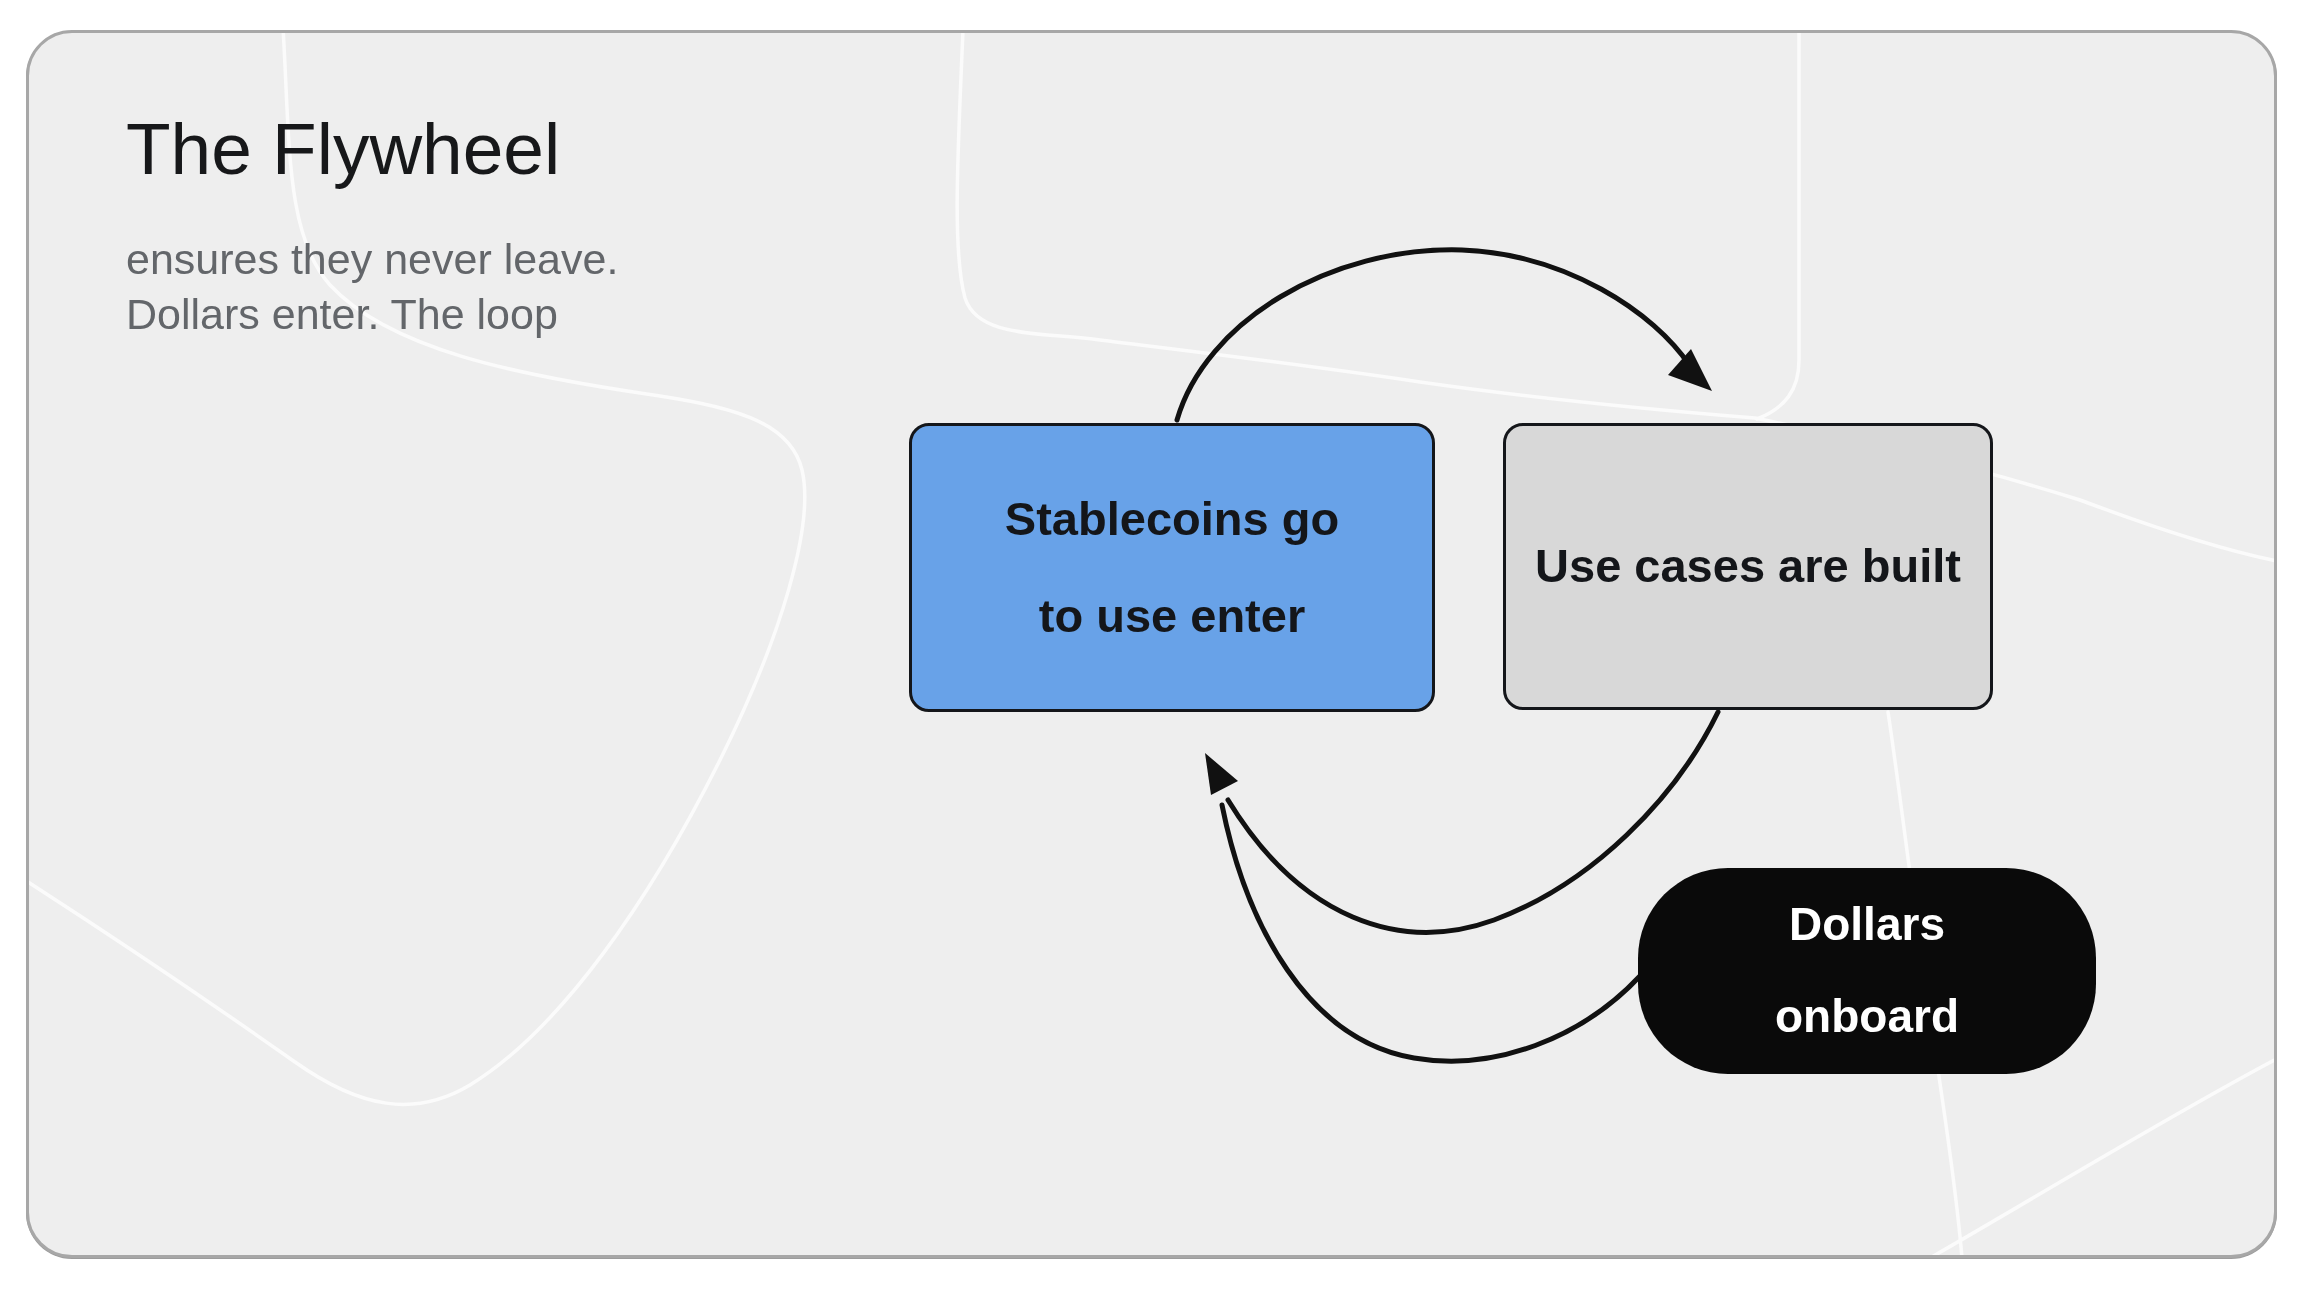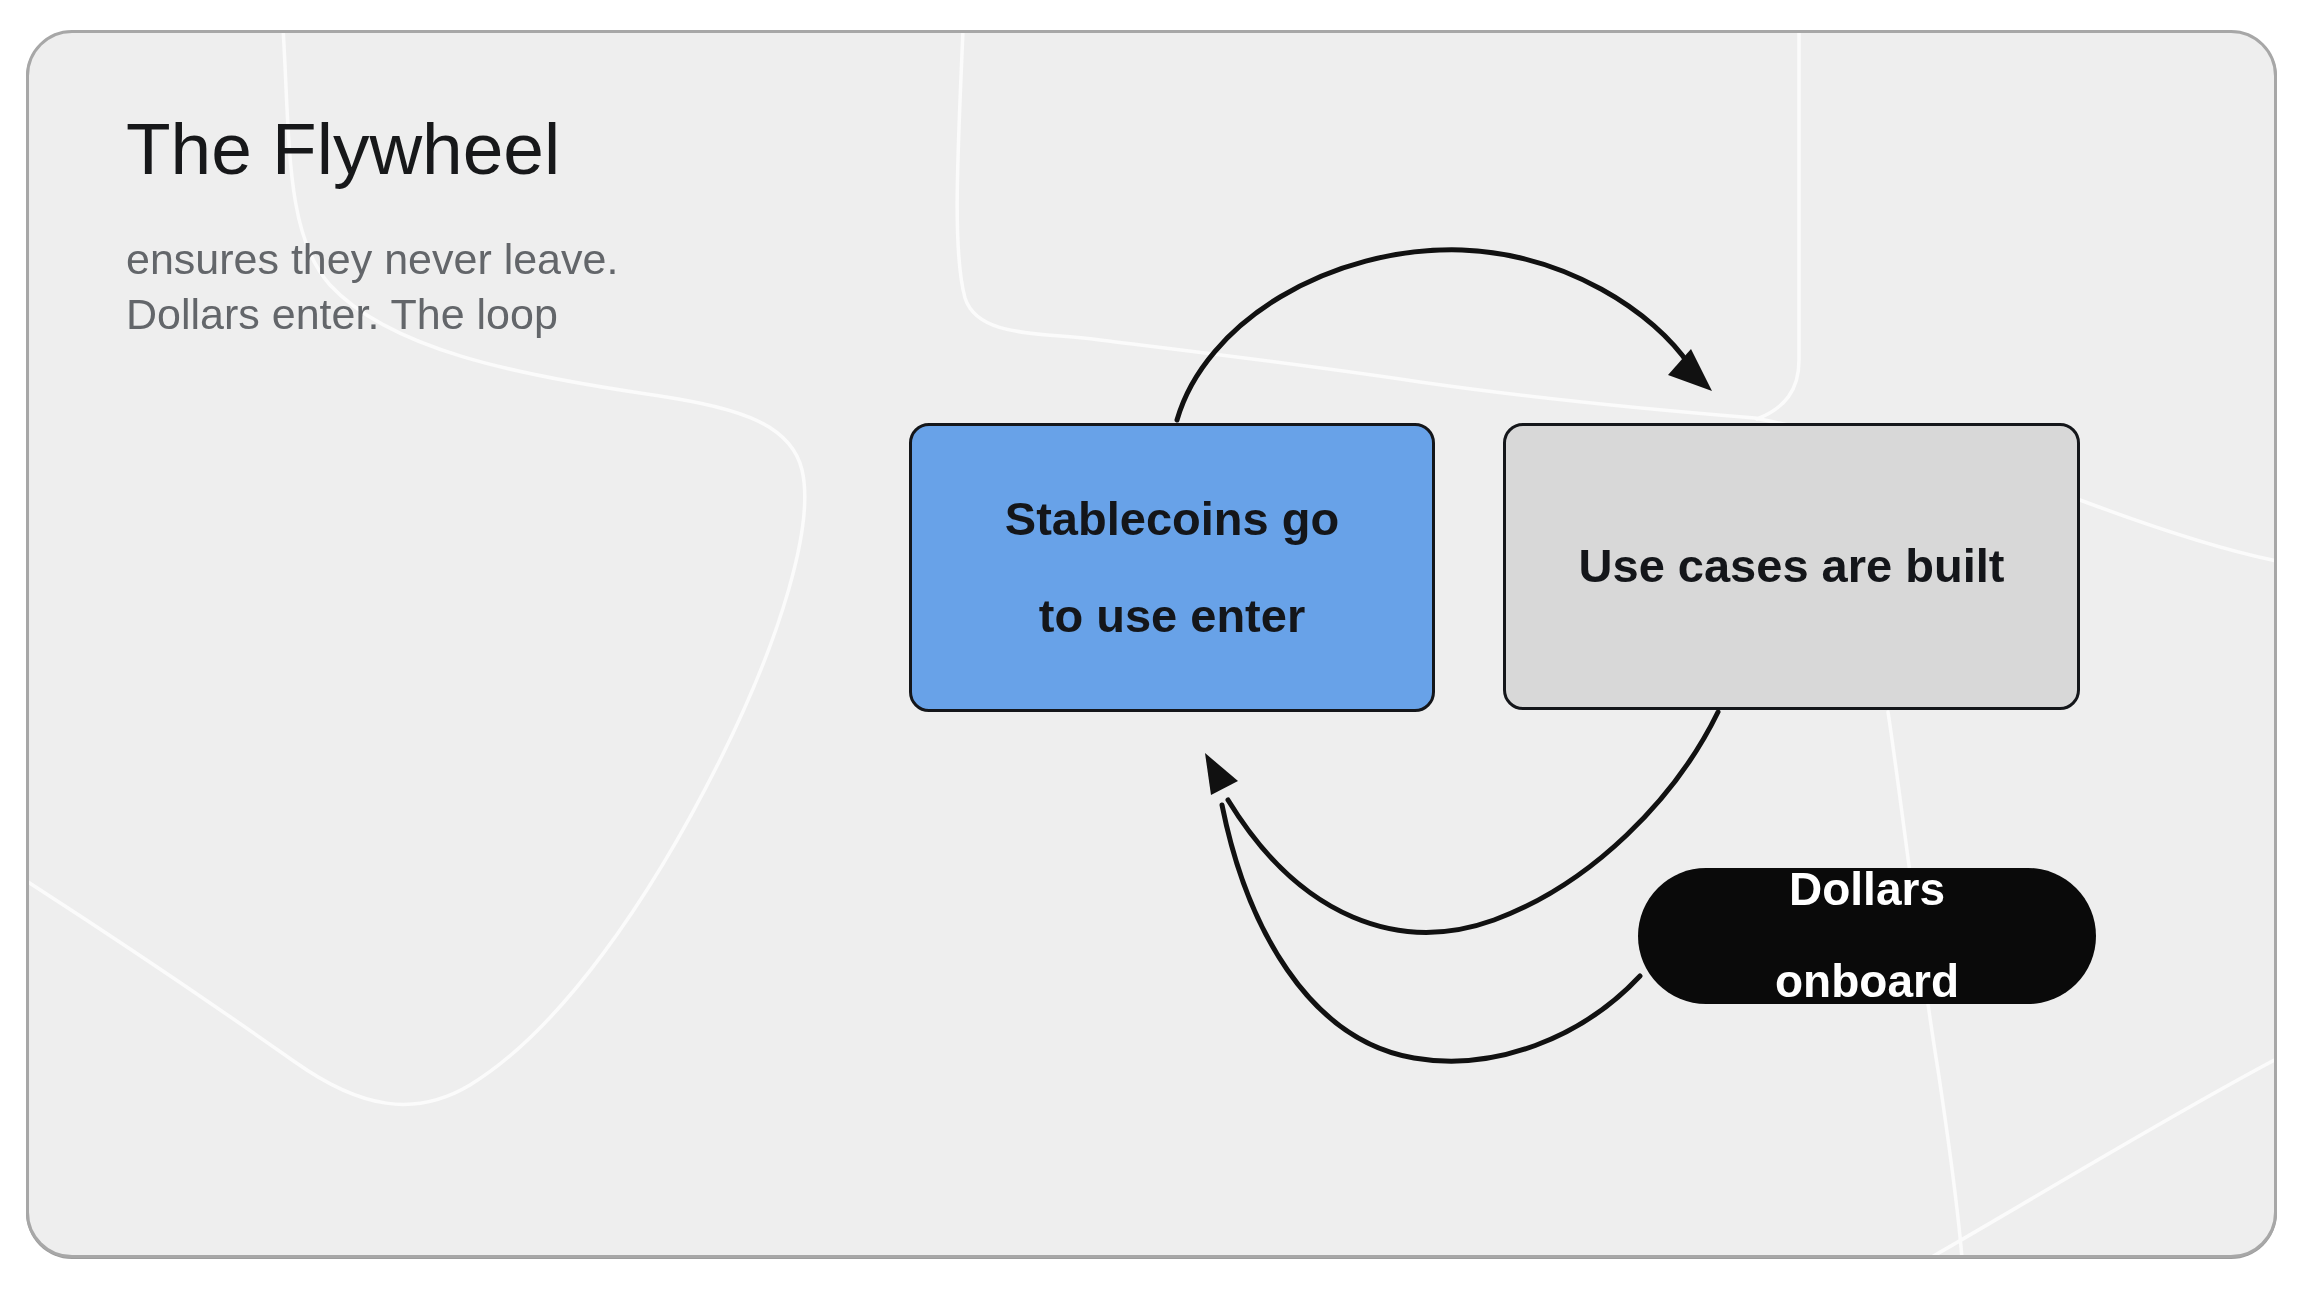--- a/index.html
+++ b/index.html
@@ -56,23 +56,23 @@
     gap: 34px;
   }
   .node-box {
     border: 3px solid #14161a;
     border-radius: 20px;
     font-size: 47px;
     line-height: 1.32;
     color: #14161a;
   }
   .node-blue  { left: 909px;  top: 423px; width: 526px; height: 289px; }
-  .node-gray  { left: 1503px; top: 423px; width: 577px; height: 287px; }
+  .node-gray  { left: 1503px; top: 423px; width: 490px; height: 287px; }
   .node-pill {
-    left: 1638px; top: 868px; width: 458px; height: 136px;
+    left: 1638px; top: 868px; width: 458px; height: 206px;
     border-radius: 90px;
     font-size: 46px;
     line-height: 1.26;
     color: #ffffff;
   }
 </style>
 </head>
 <body>
 
 <div class="card">

